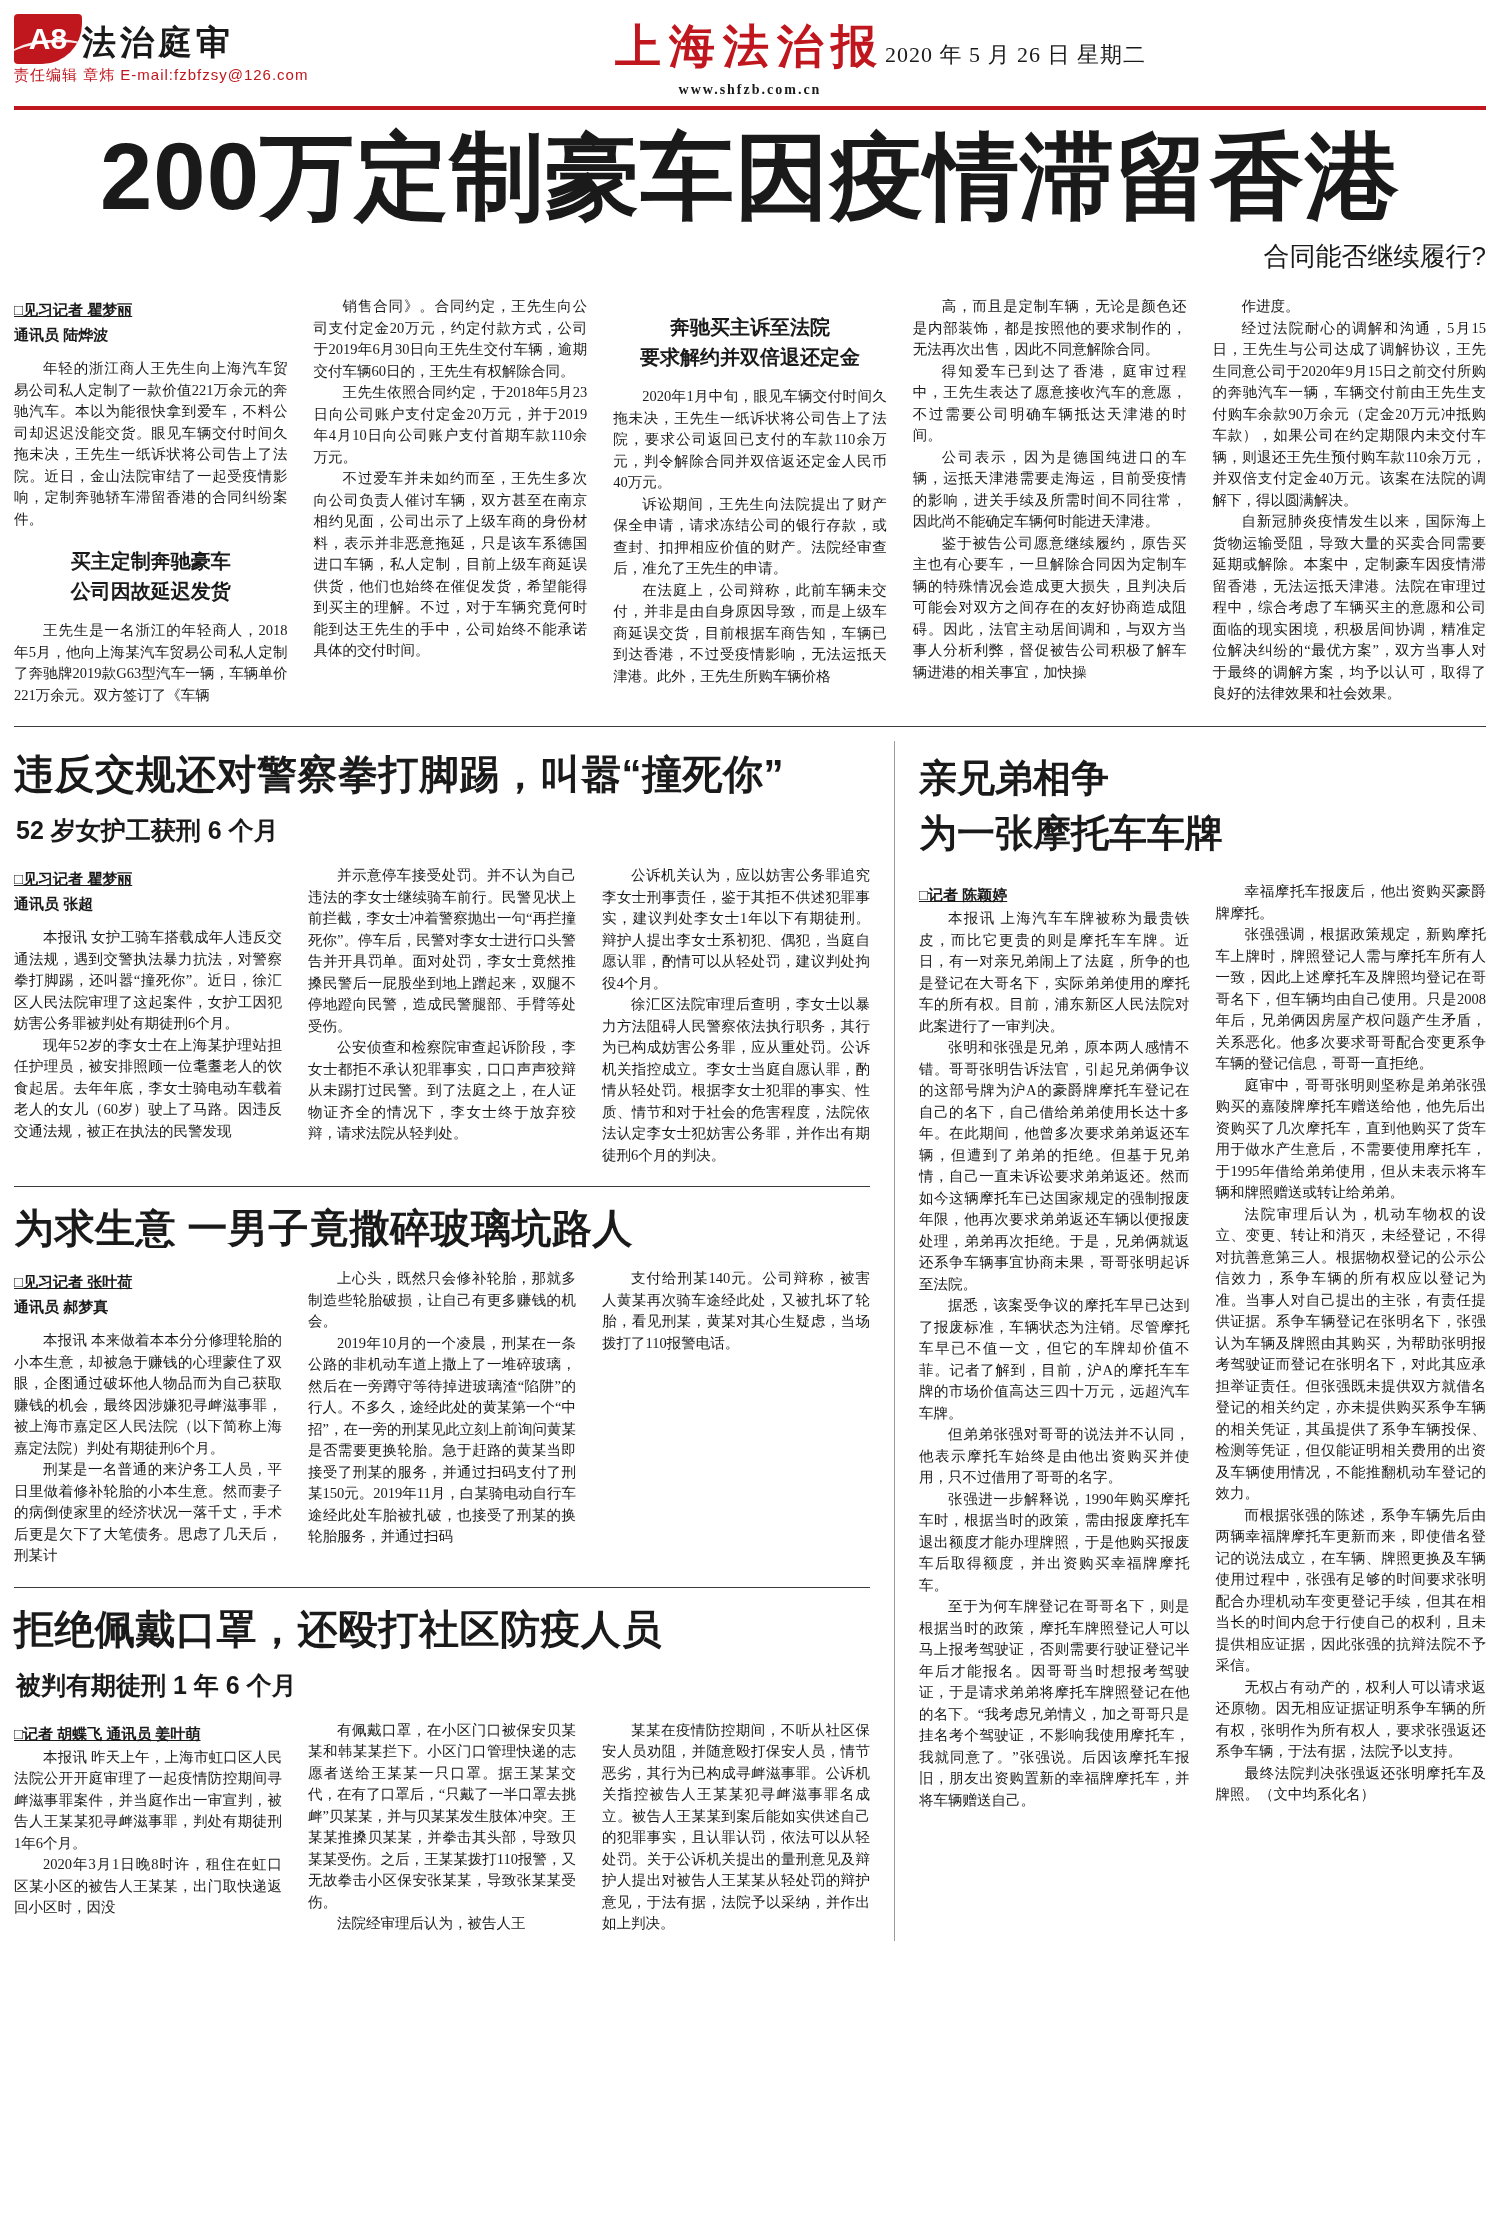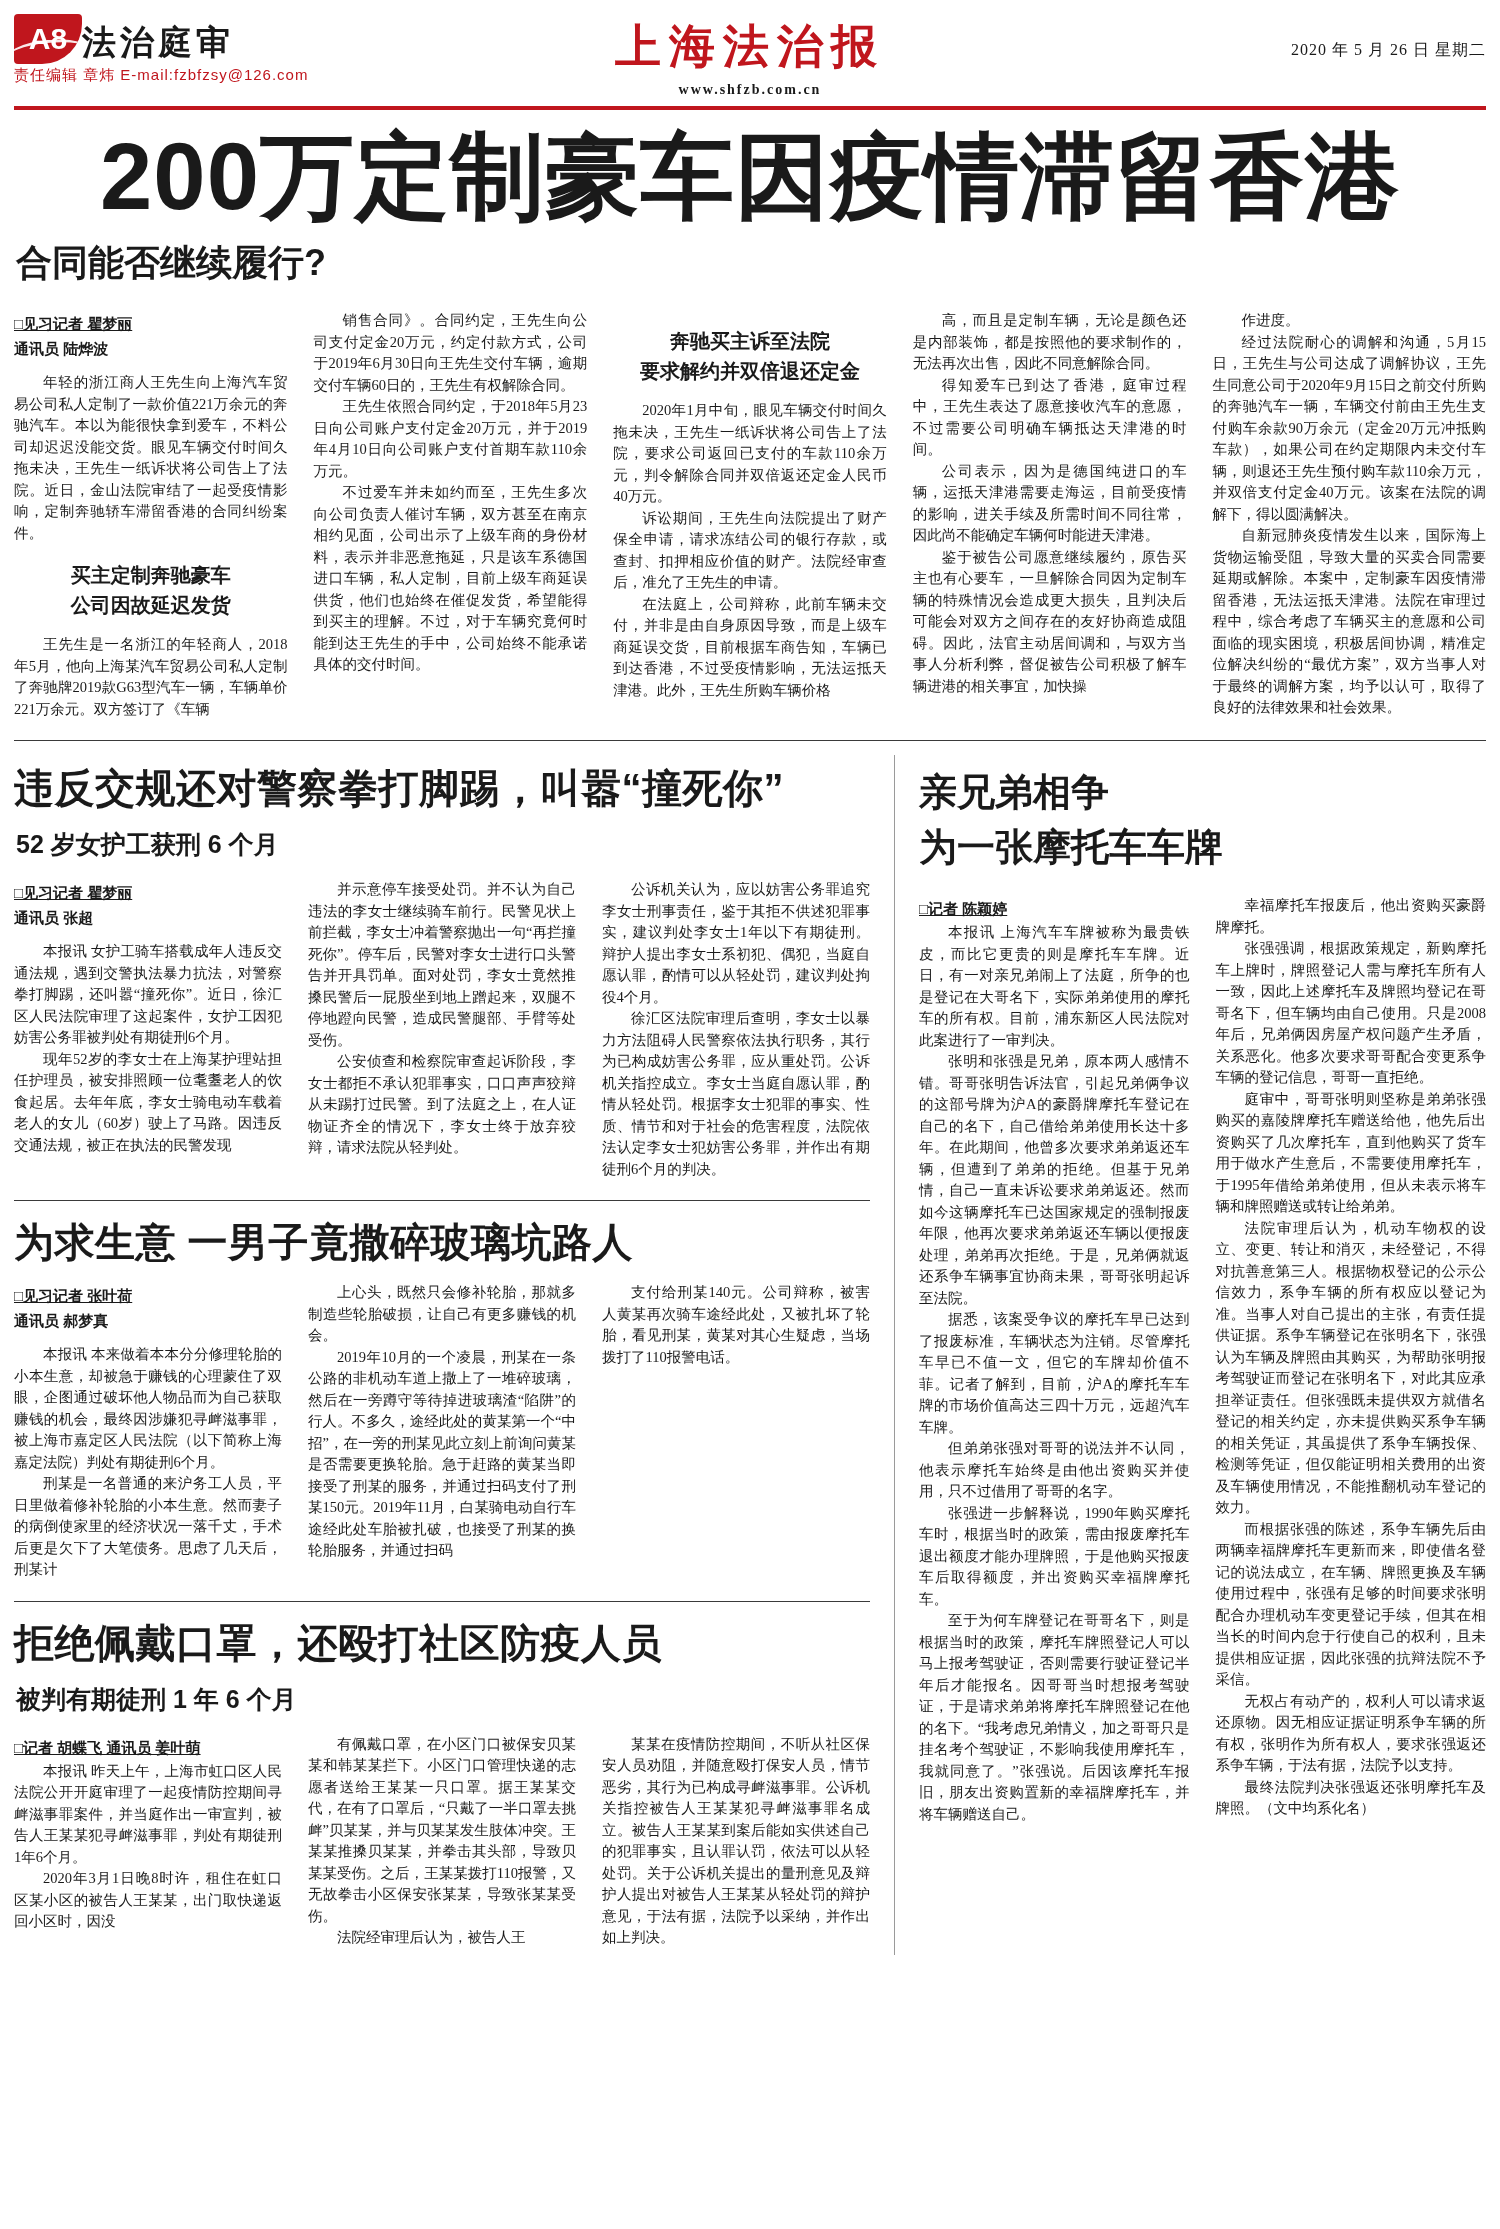--- a/index.html
+++ b/index.html
@@ -16,28 +16,28 @@
   .page-badge::after { content: ""; position: absolute; left: -8px; top: 26px; width: 84px; height: 26px;
     border-top: 3px solid #fff; border-radius: 50%; transform: rotate(-6deg); opacity: .9; }
   .section-title { font-family: "Liberation Sans", sans-serif; font-weight: 900; font-size: 34px;
     letter-spacing: 4px; padding-top: 6px; }
   .editor-line { color: var(--accent); font-size: 15px; letter-spacing: 1px;
     font-family: Liberation Sans, sans-serif; }
   .head-center { text-align: center; padding-top: 2px; }
   .masthead { color: var(--accent); font-weight: 900; font-size: 46px; letter-spacing: 8px;
     font-family: Liberation Mono, monospace; }
   .website { font-size: 14px; font-weight: bold; letter-spacing: 2px; margin-top: 4px; }
-  .head-right { text-align: right; font-size: 16px; padding-top: 26px; letter-spacing: 1px; font-family: Liberation Serif, serif; }
+  .head-right { text-align: left; font-size: 22px; padding-top: 26px; letter-spacing: 1px; font-family: Liberation Serif, serif; }
   .red-rule { height: 4px; background: var(--accent); margin-top: 8px; }
 
   
   .lead-headline { font-family: "Liberation Sans", sans-serif; font-weight: 900; font-size: 94px;
     line-height: 1.12; text-align: center; letter-spacing: 1px; margin: 14px 0 6px; white-space: nowrap; }
-  .lead-deck { font-family: "Liberation Sans", sans-serif; font-weight: 700; font-size: 36px;
-    margin: 10px 0 22px 2px; }
+  .lead-deck { font-family: "Liberation Sans", sans-serif; font-weight: 400; font-size: 26px;
+    margin: 10px 0 22px 2px; text-align: right; }
 
   
   .cols { display: grid; gap: 26px; align-items: start; }
   .cols-5 { grid-template-columns: repeat(5, 1fr); }
   .cols-3 { grid-template-columns: repeat(3, 1fr); }
   .cols-2 { grid-template-columns: repeat(2, 1fr); }
   .para { font-size: 14.5px; line-height: 21.5px; text-align: justify; text-indent: 2em; }
   .byline-line { font-weight: bold; font-size: 15px; line-height: 23px; font-family: "Liberation Sans", sans-serif; }
   .byline-line + .para, .byline-line + .byline-line { margin-top: 2px; }
   .col > .byline-line:first-child { margin-top: 2px; text-decoration: underline; }

